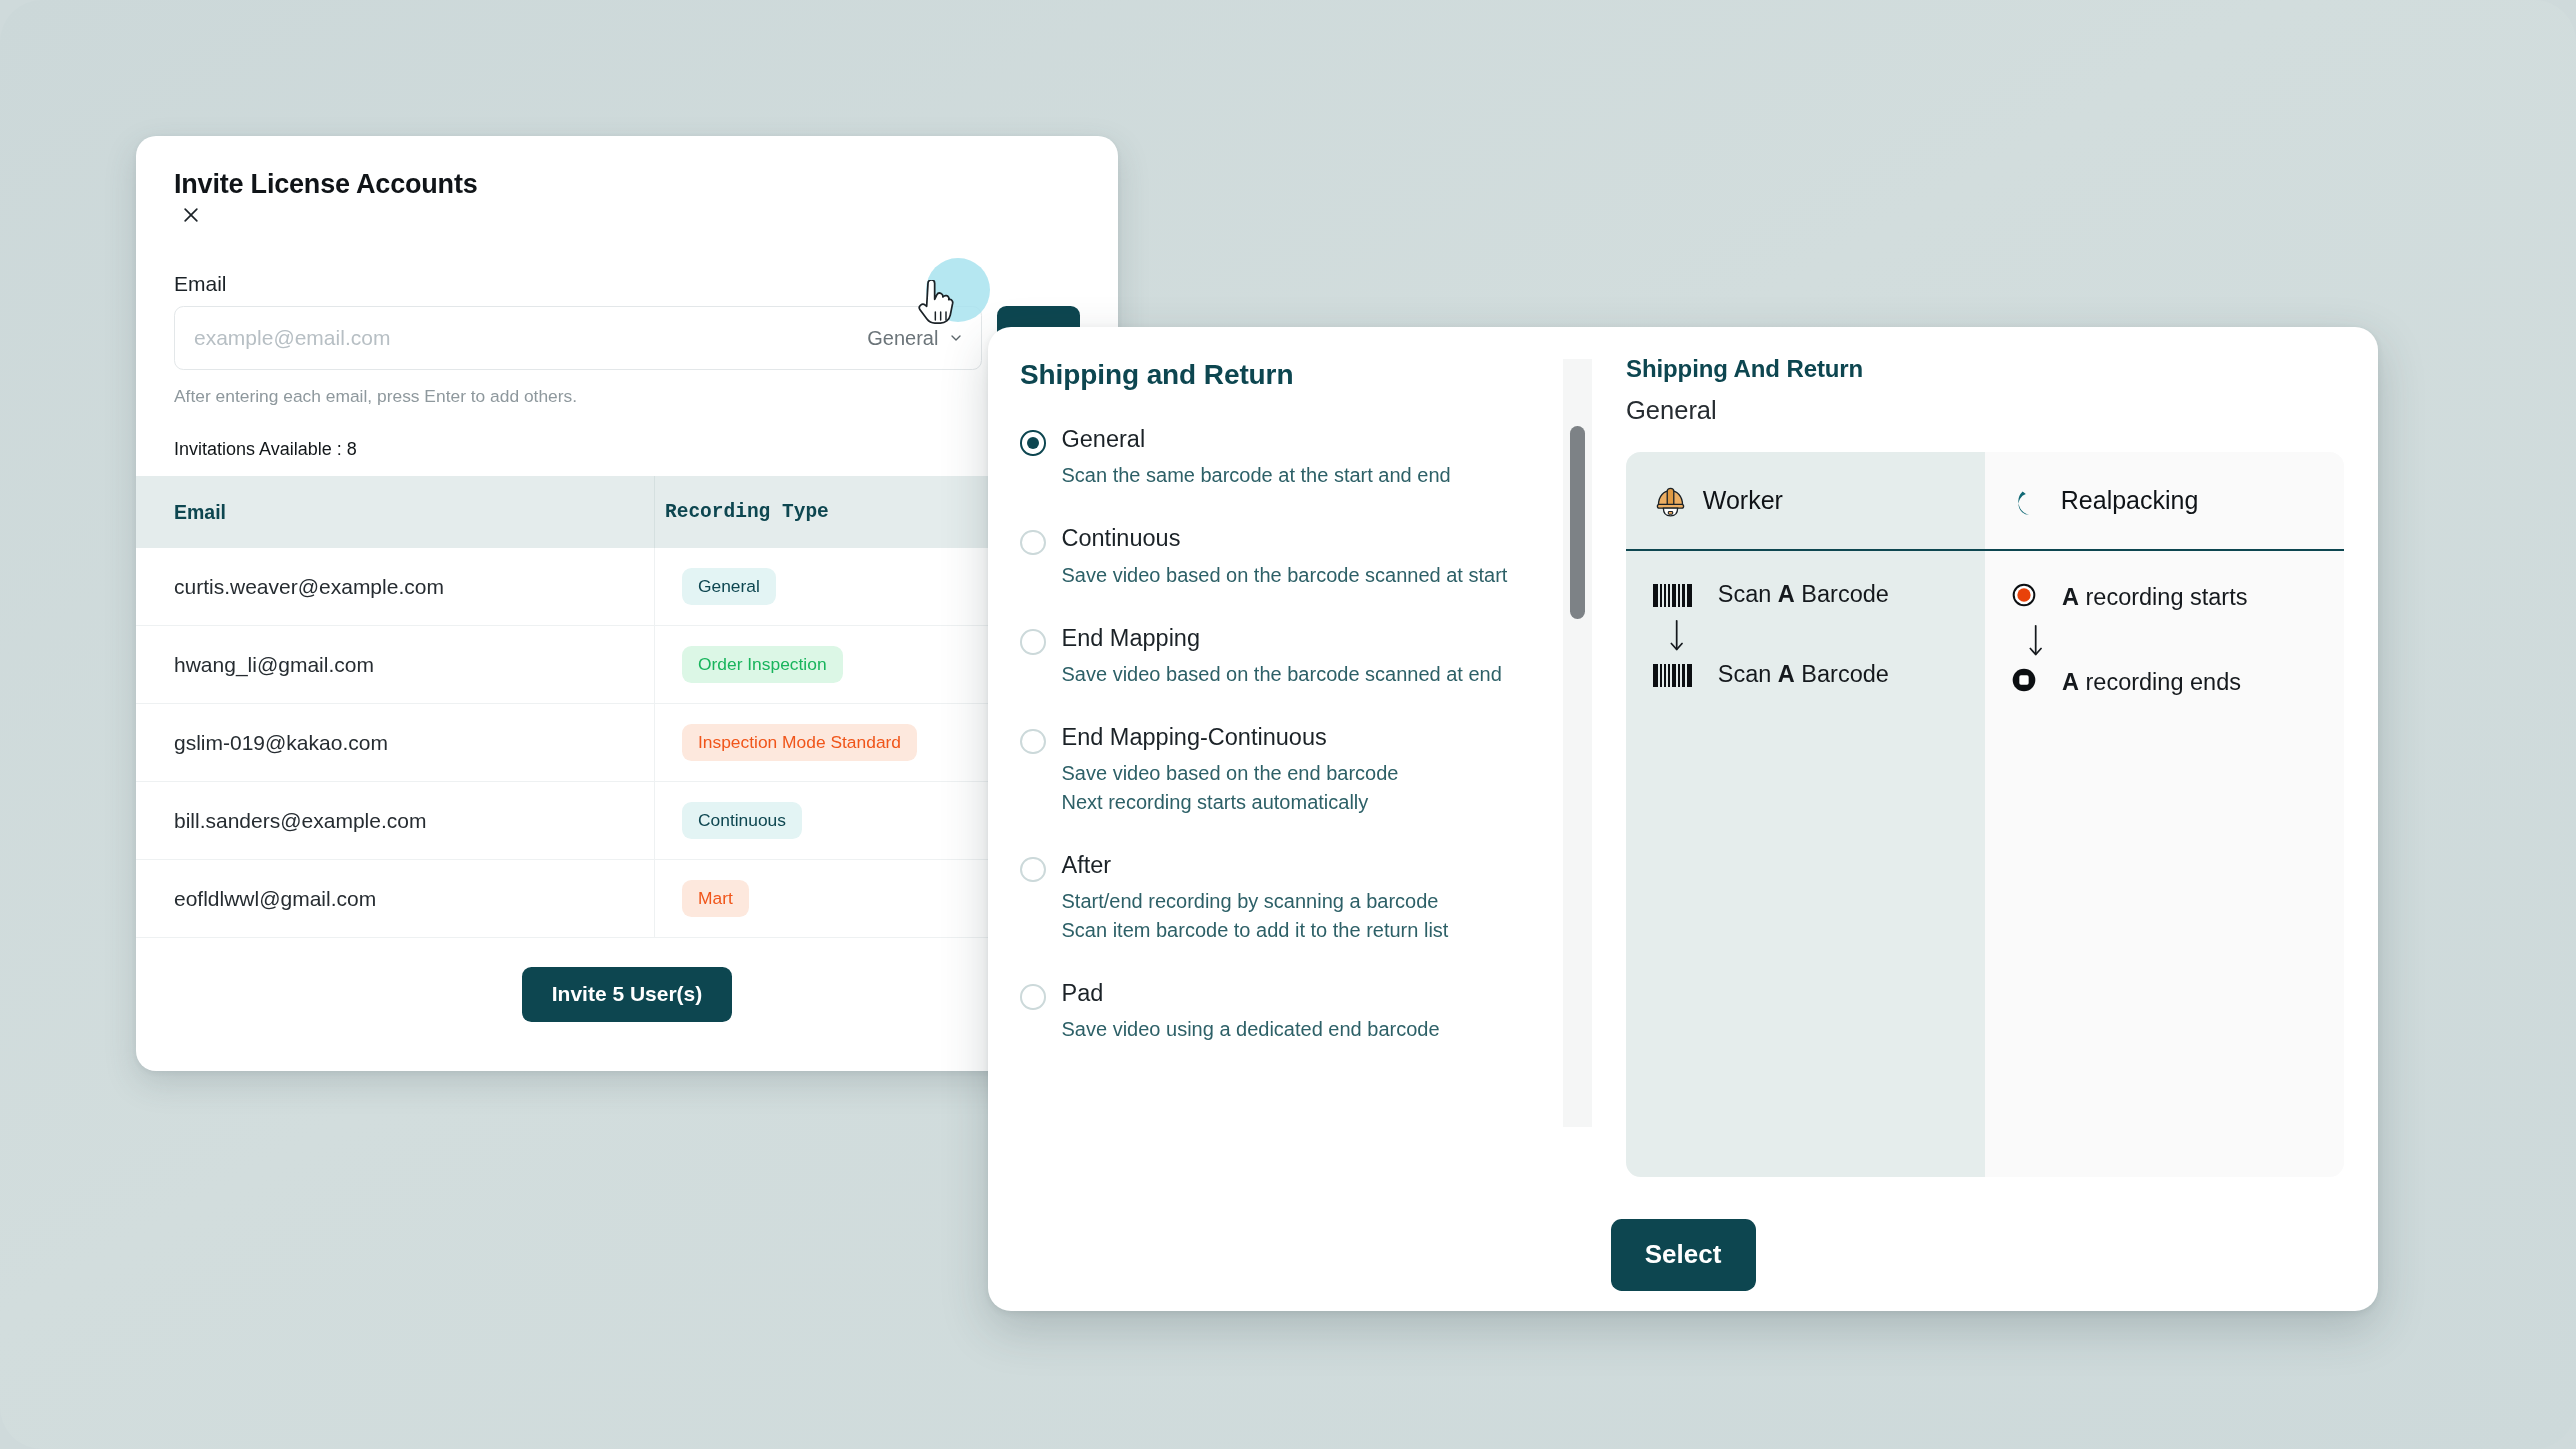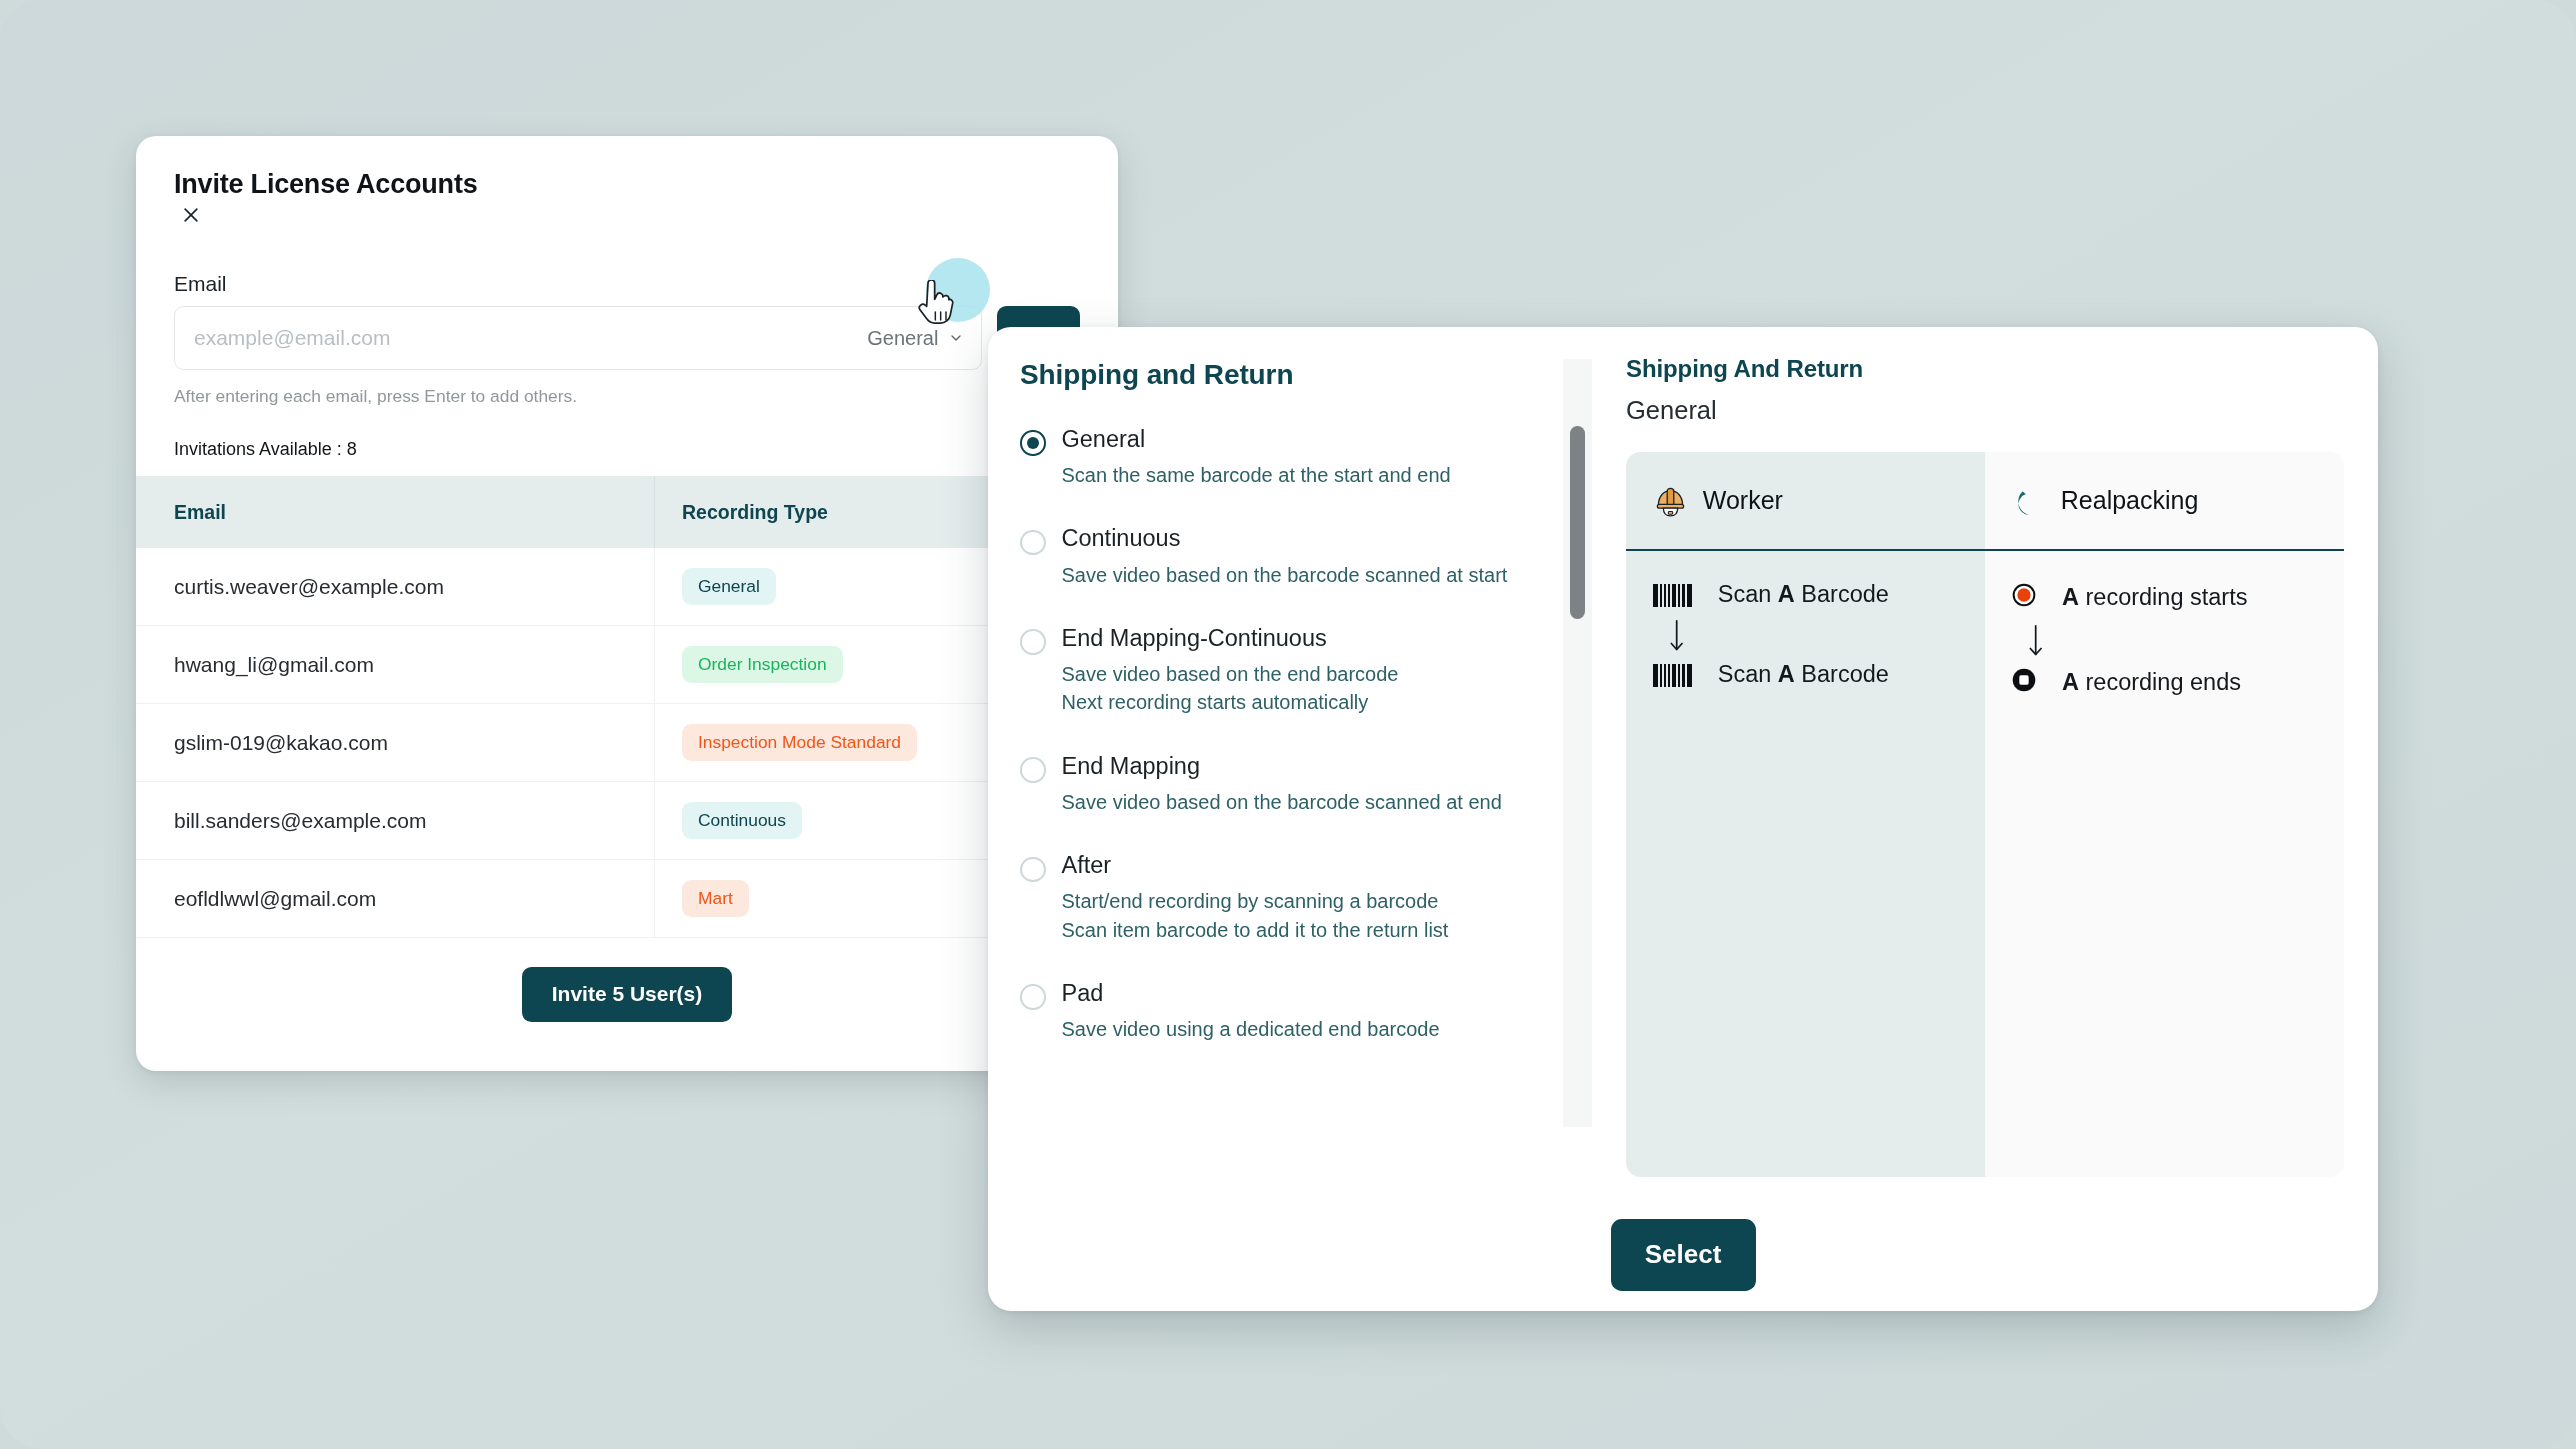--- a/index.html
+++ b/index.html
@@ -91,21 +91,21 @@
 
   
   .acct-table { margin: 16px 0 0 0; width: 100%; }
   .acct-thead {
     display: flex; background: #e4ecec; height: 72px; align-items: center;
   }
   .th {
     font-size: 19.5px; font-weight: 700; color: #0d4650;
   }
   .th-email { width: 518px; padding-left: 38px; }
-  .th-type  { flex: 1; padding-left: 27px; border-left: 0.7px solid #d5e0e0; height: 100%; display: flex; align-items: center; }
+  .th-type  { flex: 1; padding-left: 10px; border-left: 0.7px solid #d5e0e0; height: 100%; display: flex; align-items: center; font-family: Liberation Mono, monospace; }
   .acct-row {
     display: flex; align-items: center; height: 78px;
     border-bottom: 0.7px solid #eef1f2;
   }
   .td-email {
     width: 518px; padding-left: 38px;
     font-size: 21px; color: #262c31;
   }
   .td-type {
     flex: 1; height: 100%; border-left: 0.7px solid #eef1f2;
@@ -383,34 +383,34 @@
             <span class="opt-label">Continuous</span>
             <span class="opt-desc">
               <span>Save video based on the barcode scanned at start</span>
             </span>
           </span>
         </div>
 
         <div class="opt">
           <span class="radio"></span>
           <span class="opt-text">
+            <span class="opt-label">End Mapping</span>
+            <span class="opt-desc">
+              <span>Save video based on the barcode scanned at end</span>
+            </span>
+          </span>
+        </div>
+
+        <div class="opt">
+          <span class="radio"></span>
+          <span class="opt-text">
             <span class="opt-label">End Mapping-Continuous</span>
             <span class="opt-desc">
               <span>Save video based on the end barcode</span>
               <span>Next recording starts automatically</span>
-            </span>
-          </span>
-        </div>
-
-        <div class="opt">
-          <span class="radio"></span>
-          <span class="opt-text">
-            <span class="opt-label">End Mapping</span>
-            <span class="opt-desc">
-              <span>Save video based on the barcode scanned at end</span>
             </span>
           </span>
         </div>
 
         <div class="opt">
           <span class="radio"></span>
           <span class="opt-text">
             <span class="opt-label">After</span>
             <span class="opt-desc">
               <span>Start/end recording by scanning a barcode</span>

